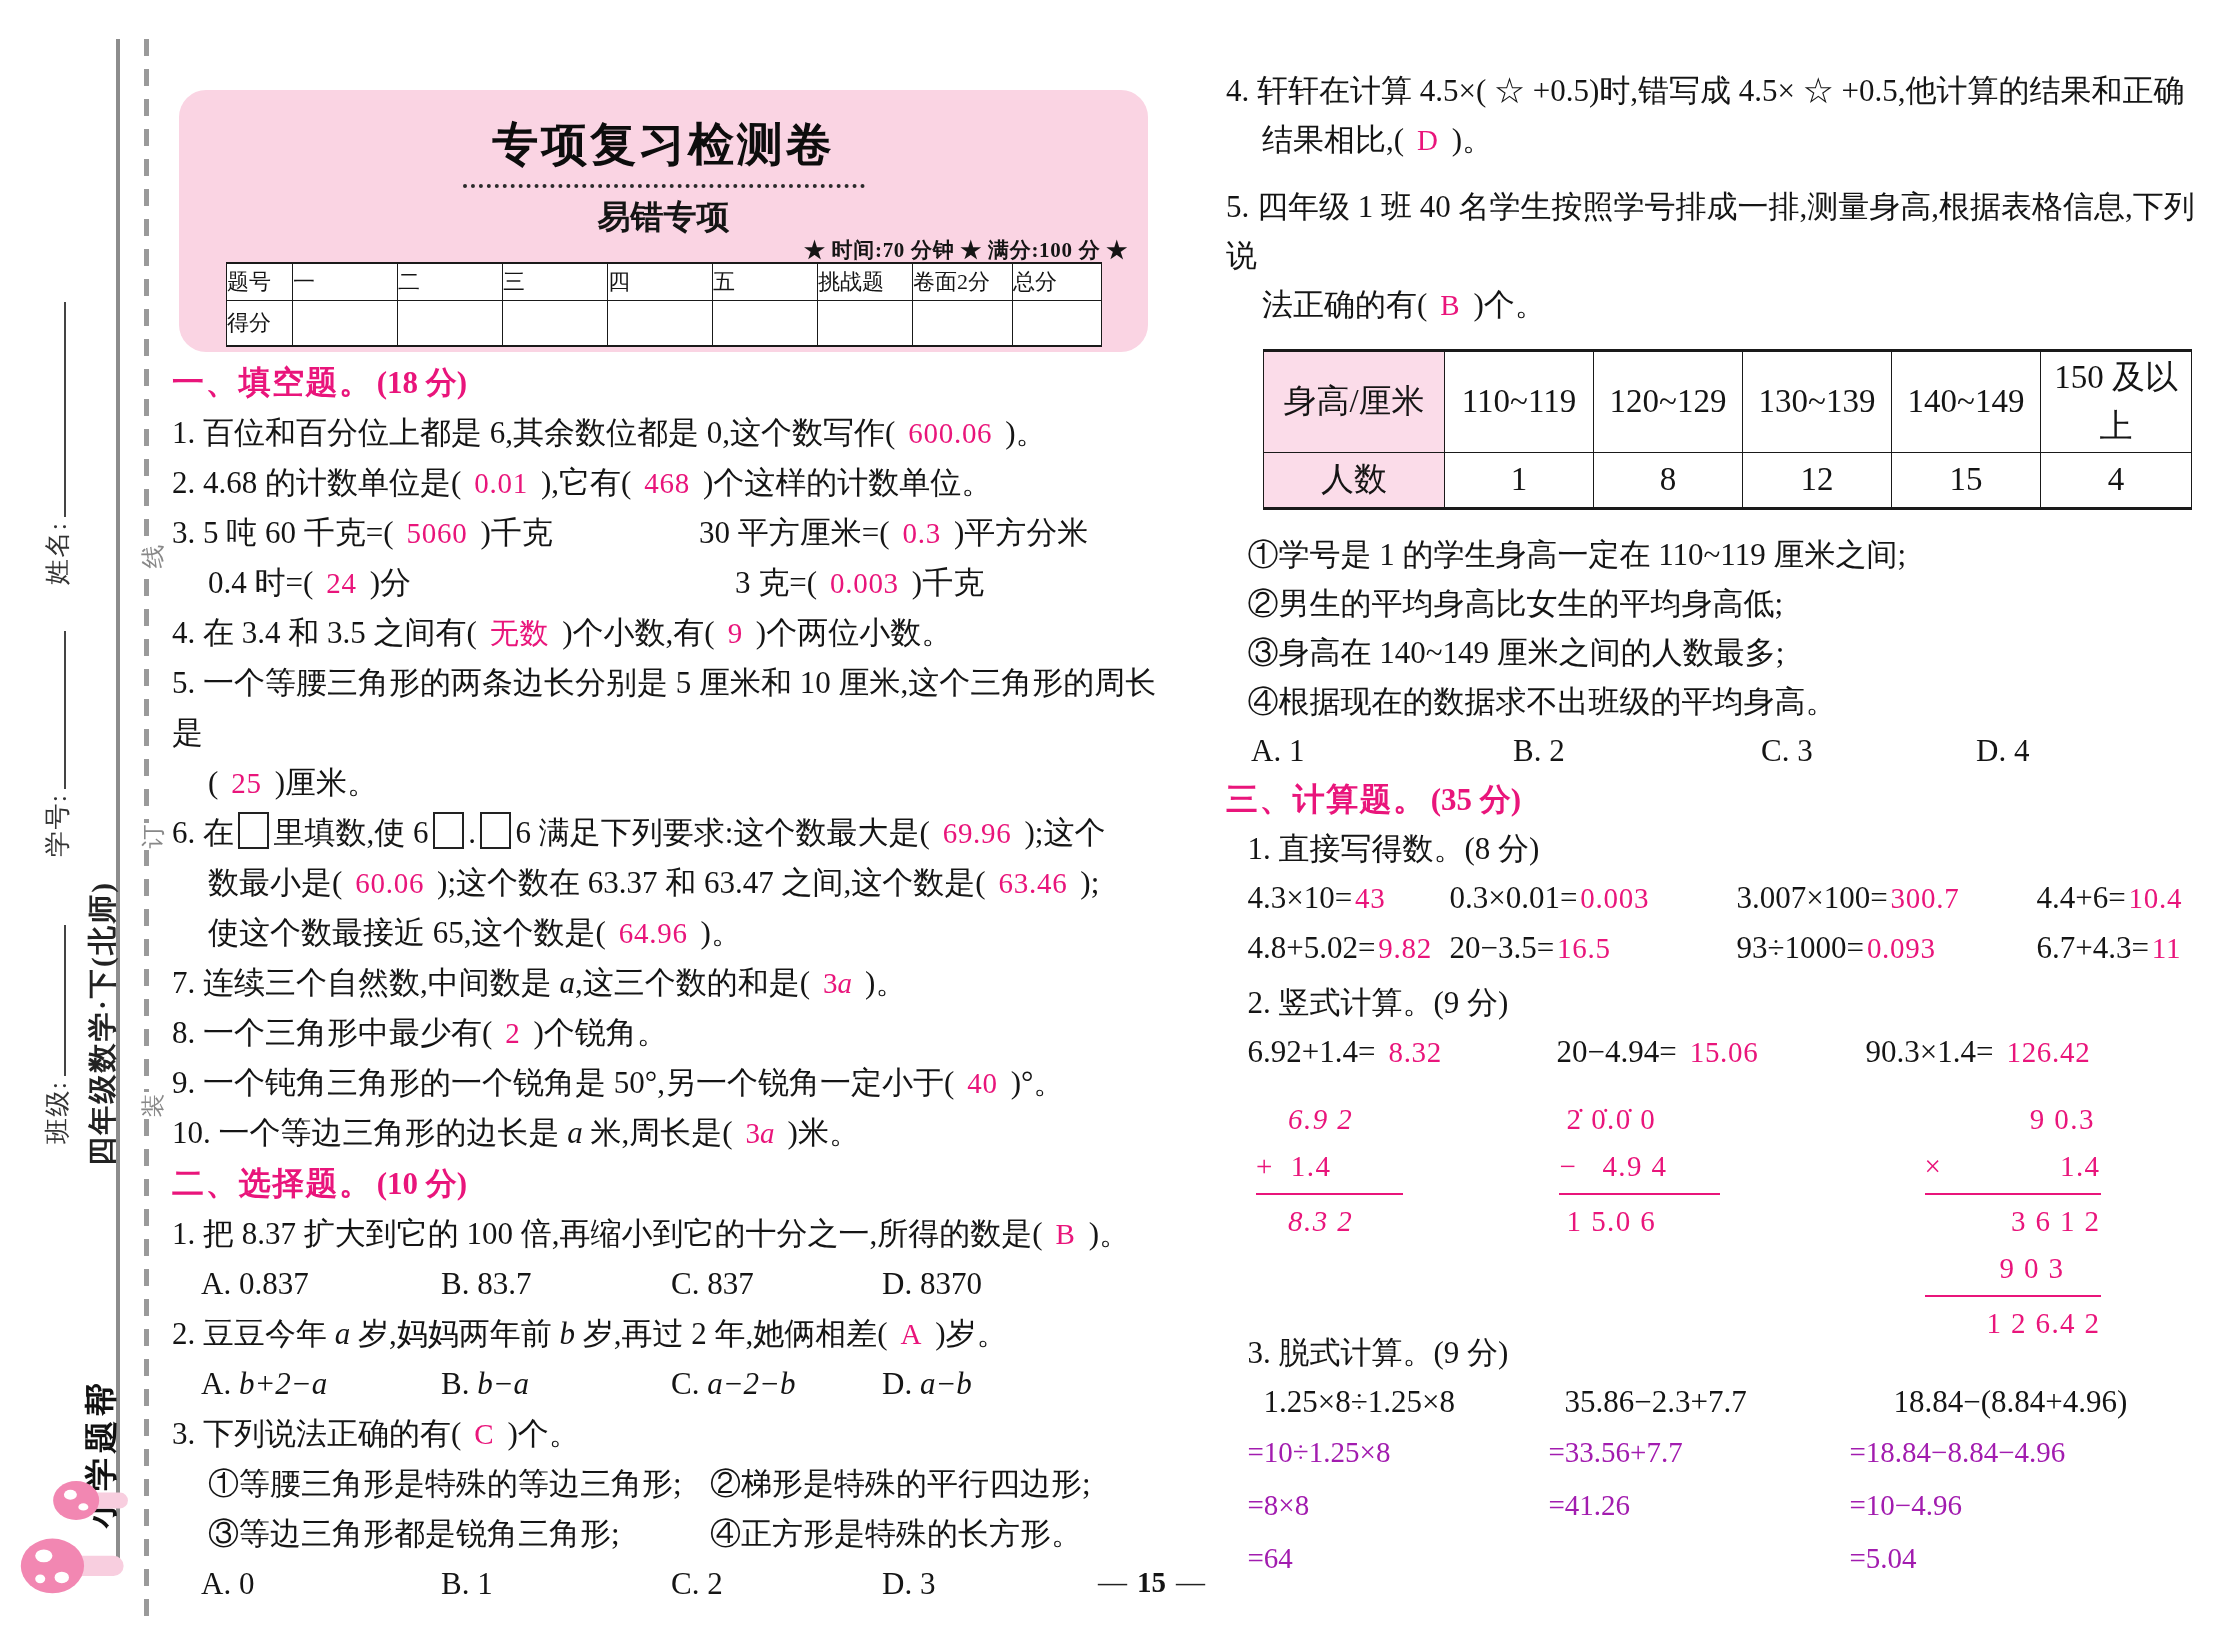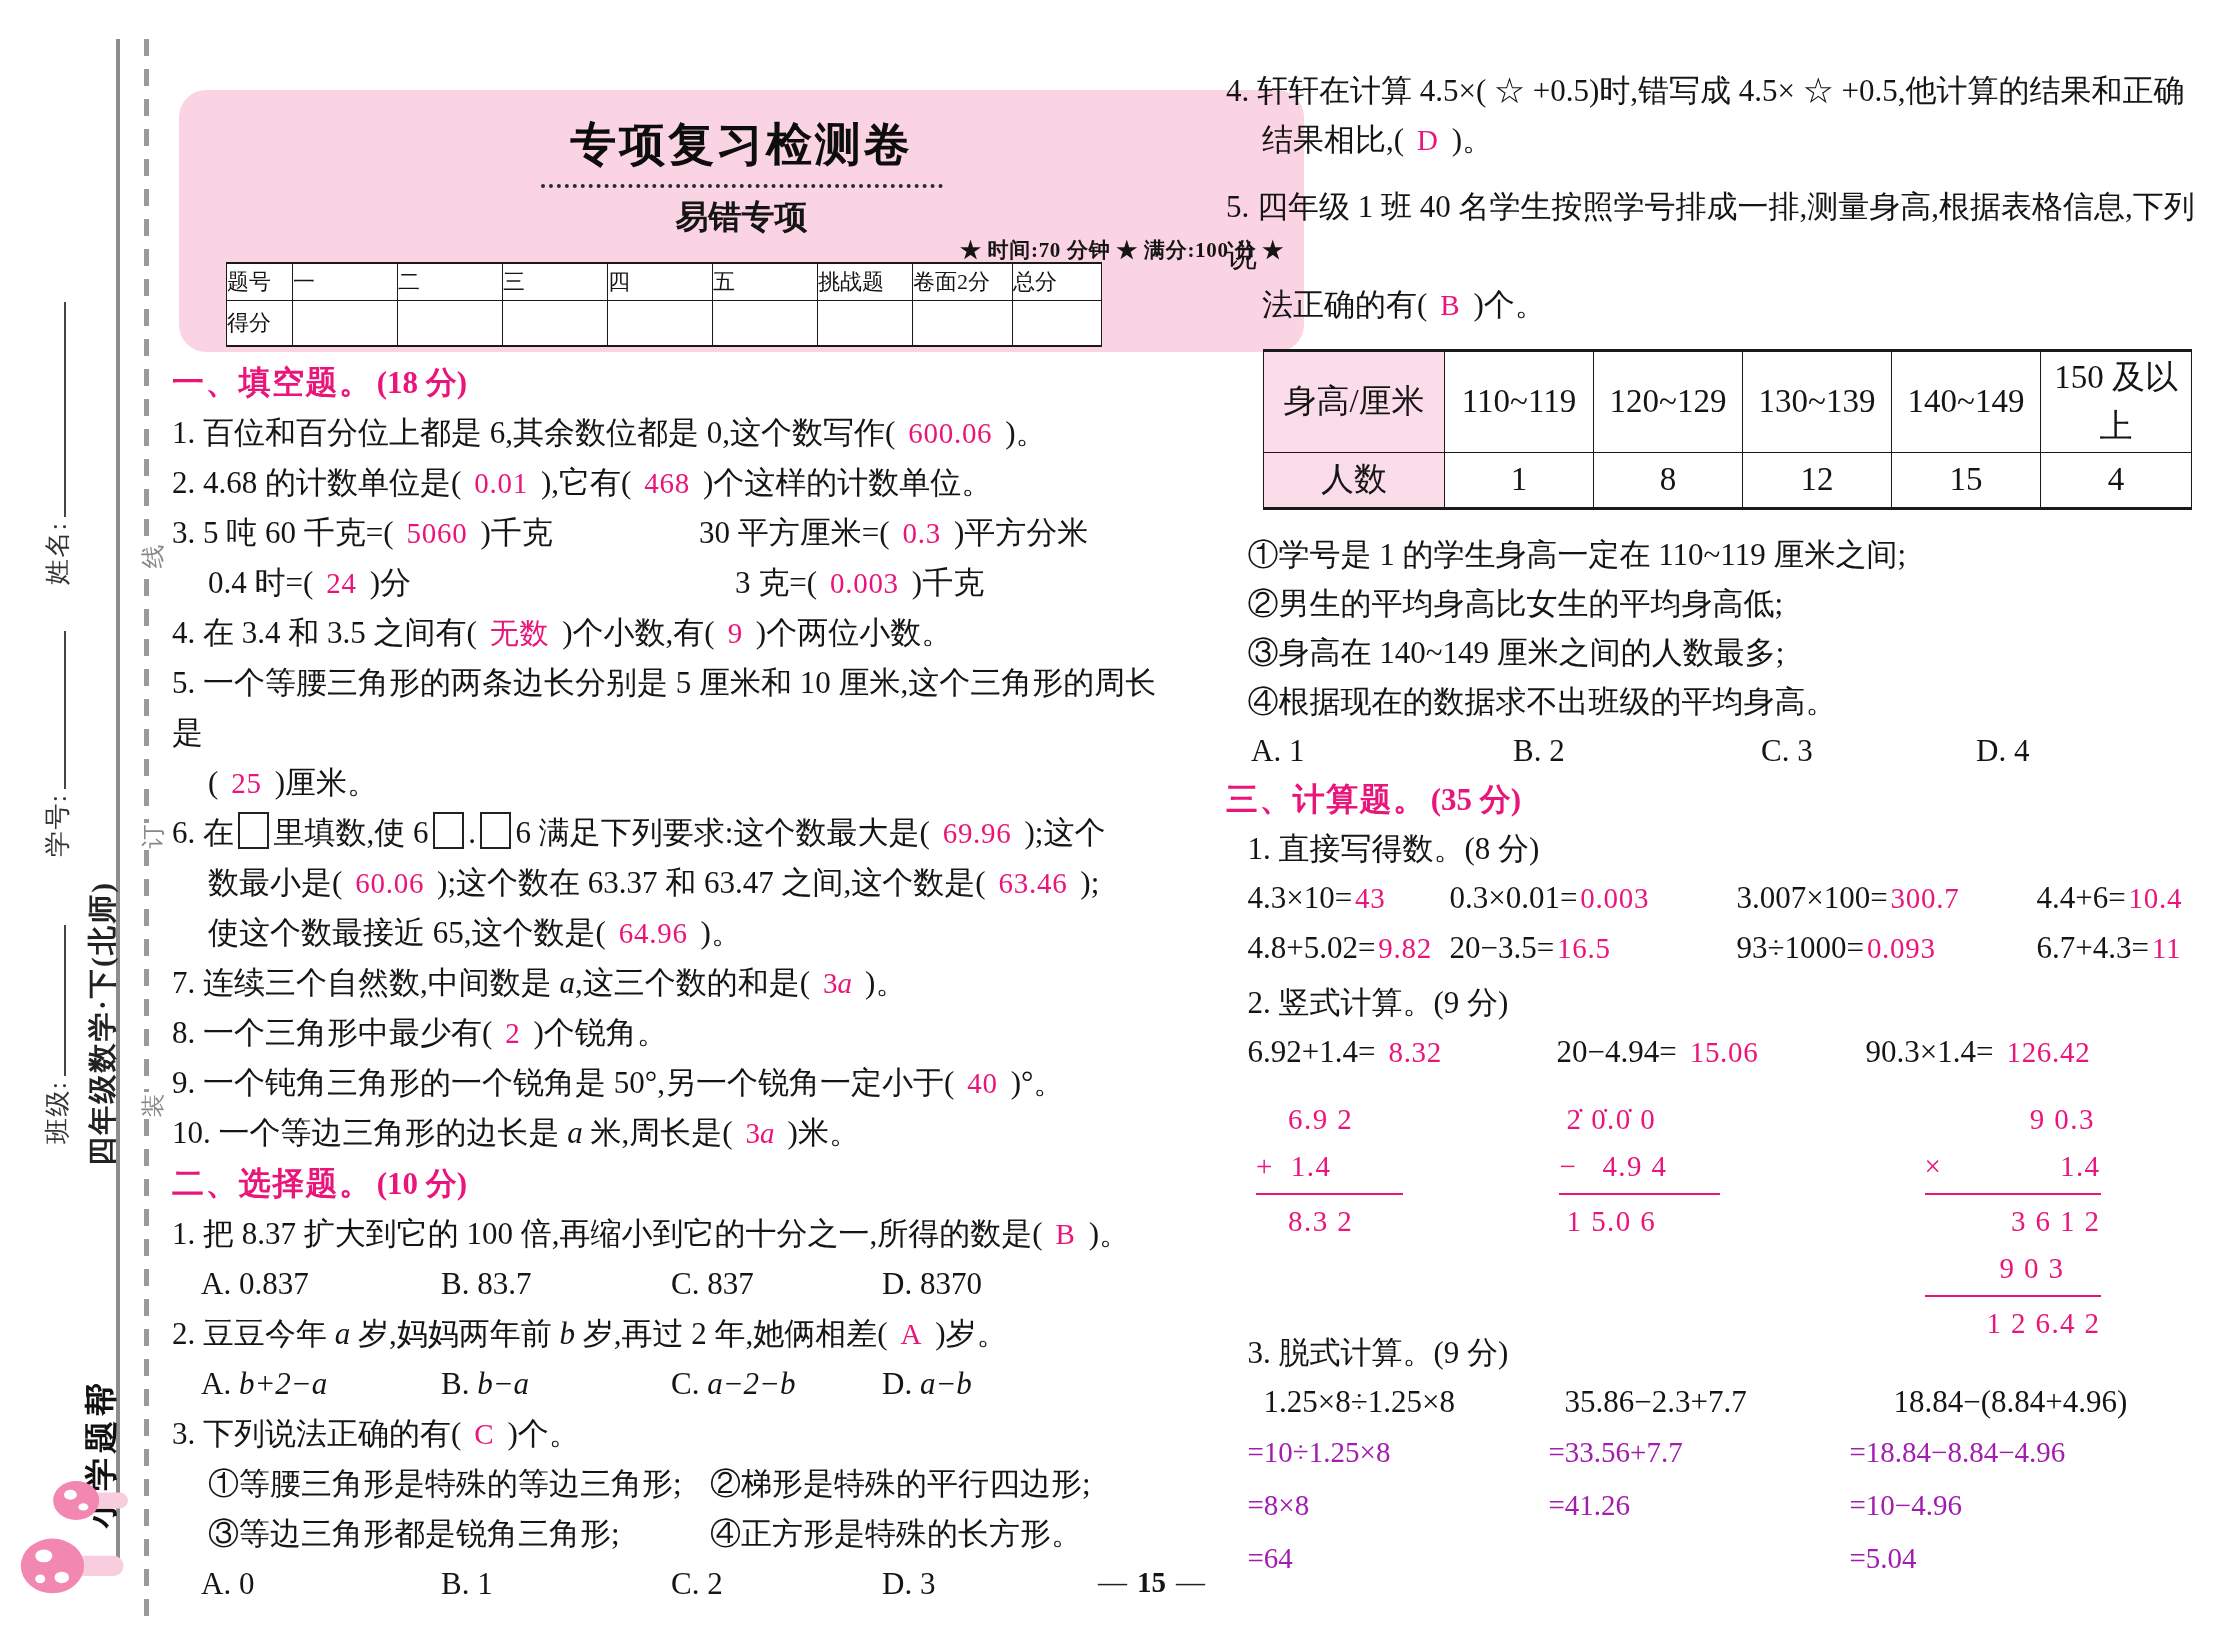--- a/index.html
+++ b/index.html
@@ -9,21 +9,21 @@
   .vline{position:absolute;left:116px;top:39px;width:3.6px;height:1528px;background:#8d8d8d;}
   .dline{position:absolute;left:144px;top:39px;width:5px;height:1589px;
          background:repeating-linear-gradient(to bottom,#9a9a9a 0 17px,transparent 17px 30px);}
   .rot{position:absolute;transform:rotate(-90deg);transform-origin:0 0;white-space:nowrap;}
   .sb-field{font-size:26px;color:#333;letter-spacing:1.4px;}
   .uline{display:inline-block;width:215px;border-bottom:2.2px solid #444;height:24.4px;margin-left:4.3px;}
   .sb-book{font-weight:bold;font-size:29px;color:#222;letter-spacing:2.2px;}
   .sb-brand{font-family:"Liberation Sans","DejaVu Sans",sans-serif;font-weight:bold;font-size:33px;color:#111;letter-spacing:4.3px;}
   .bindch{font-size:24px;color:#888;background:#fff;padding:5.7px 1.4px;}
   
-  .card{position:absolute;left:179px;top:90px;width:1125px;height:262px;background:#FAD4E3;border-radius:27px;}
+  .card{position:absolute;left:179px;top:90px;width:969px;height:262px;background:#FAD4E3;border-radius:27px;}
   .card h1{margin:24.4px 0 0;text-align:center;font-size:46px;letter-spacing:2.9px;color:#0d0d0d;font-weight:bold;}
   .dotrule{width:402px;margin:4.3px auto 2.9px;border-bottom:4.3px dotted #2b2b2b;height:2.9px;}
   .subtitle{text-align:center;font-weight:bold;font-size:33px;margin-top:7px;}
   .meta{position:absolute;right:20px;top:146px;font-size:21px;font-weight:bold;letter-spacing:0.7px;}
   table.score{position:absolute;left:47px;top:172px;border-collapse:collapse;background:#fff;}
   table.score td{border:1.4px solid #1a1a1a;text-align:left;font-size:22px;padding:0;}
   table.score tr.r1 td{height:36px;border-top:2.9px solid #1a1a1a;}
   table.score tr.r2 td{height:44px;border-bottom:2.9px solid #1a1a1a;}
   
   .col{position:absolute;top:0;}
@@ -51,21 +51,21 @@
   table.htab tr:last-child td{border-bottom:3.6px solid #1a1a1a;height:52px;}
   table.htab td.pinkc{background:#FBDCE9;}
   
   .mgrid{display:grid;grid-template-columns:202px 287px 300px 1fr;margin-left:21.5px;}
   .mgrid .ans{padding:0 0 0 2.9px;}
   
   .vwrap{display:grid;grid-template-columns:309px 309px 1fr;margin-left:21.5px;height:301px;}
   .vwork{color:#E9157B;font-size:29px;letter-spacing:1.4px;line-height:47px;margin-top:18.7px;}
   .vwork .hr{border-top:2.9px solid #E9157B;margin:2.9px 0;}
   .vw1{width:147px;margin-left:8.6px;}
-  .vw1 .dig{padding-left:32px;}
+  .vw1 .dig{padding-left:32px;font-style:italic;}
   .vw2{width:161px;margin-left:2.9px;}
   .vw2 .dig{padding-left:7.2px;}
   .vw2 .op2{display:inline-block;width:43px;}
   .vw3{width:176px;margin-left:59px;text-align:right;}
   .vw3 .l1{padding-right:5.7px;}
   .vw3 .lx{text-align:right;}
   .vw3 .lx .op3{float:left;}
   .vw3 .l4{padding-right:36px;}
   
   .twrap{display:grid;grid-template-columns:301px 301px 1fr;margin-left:21.5px;}

